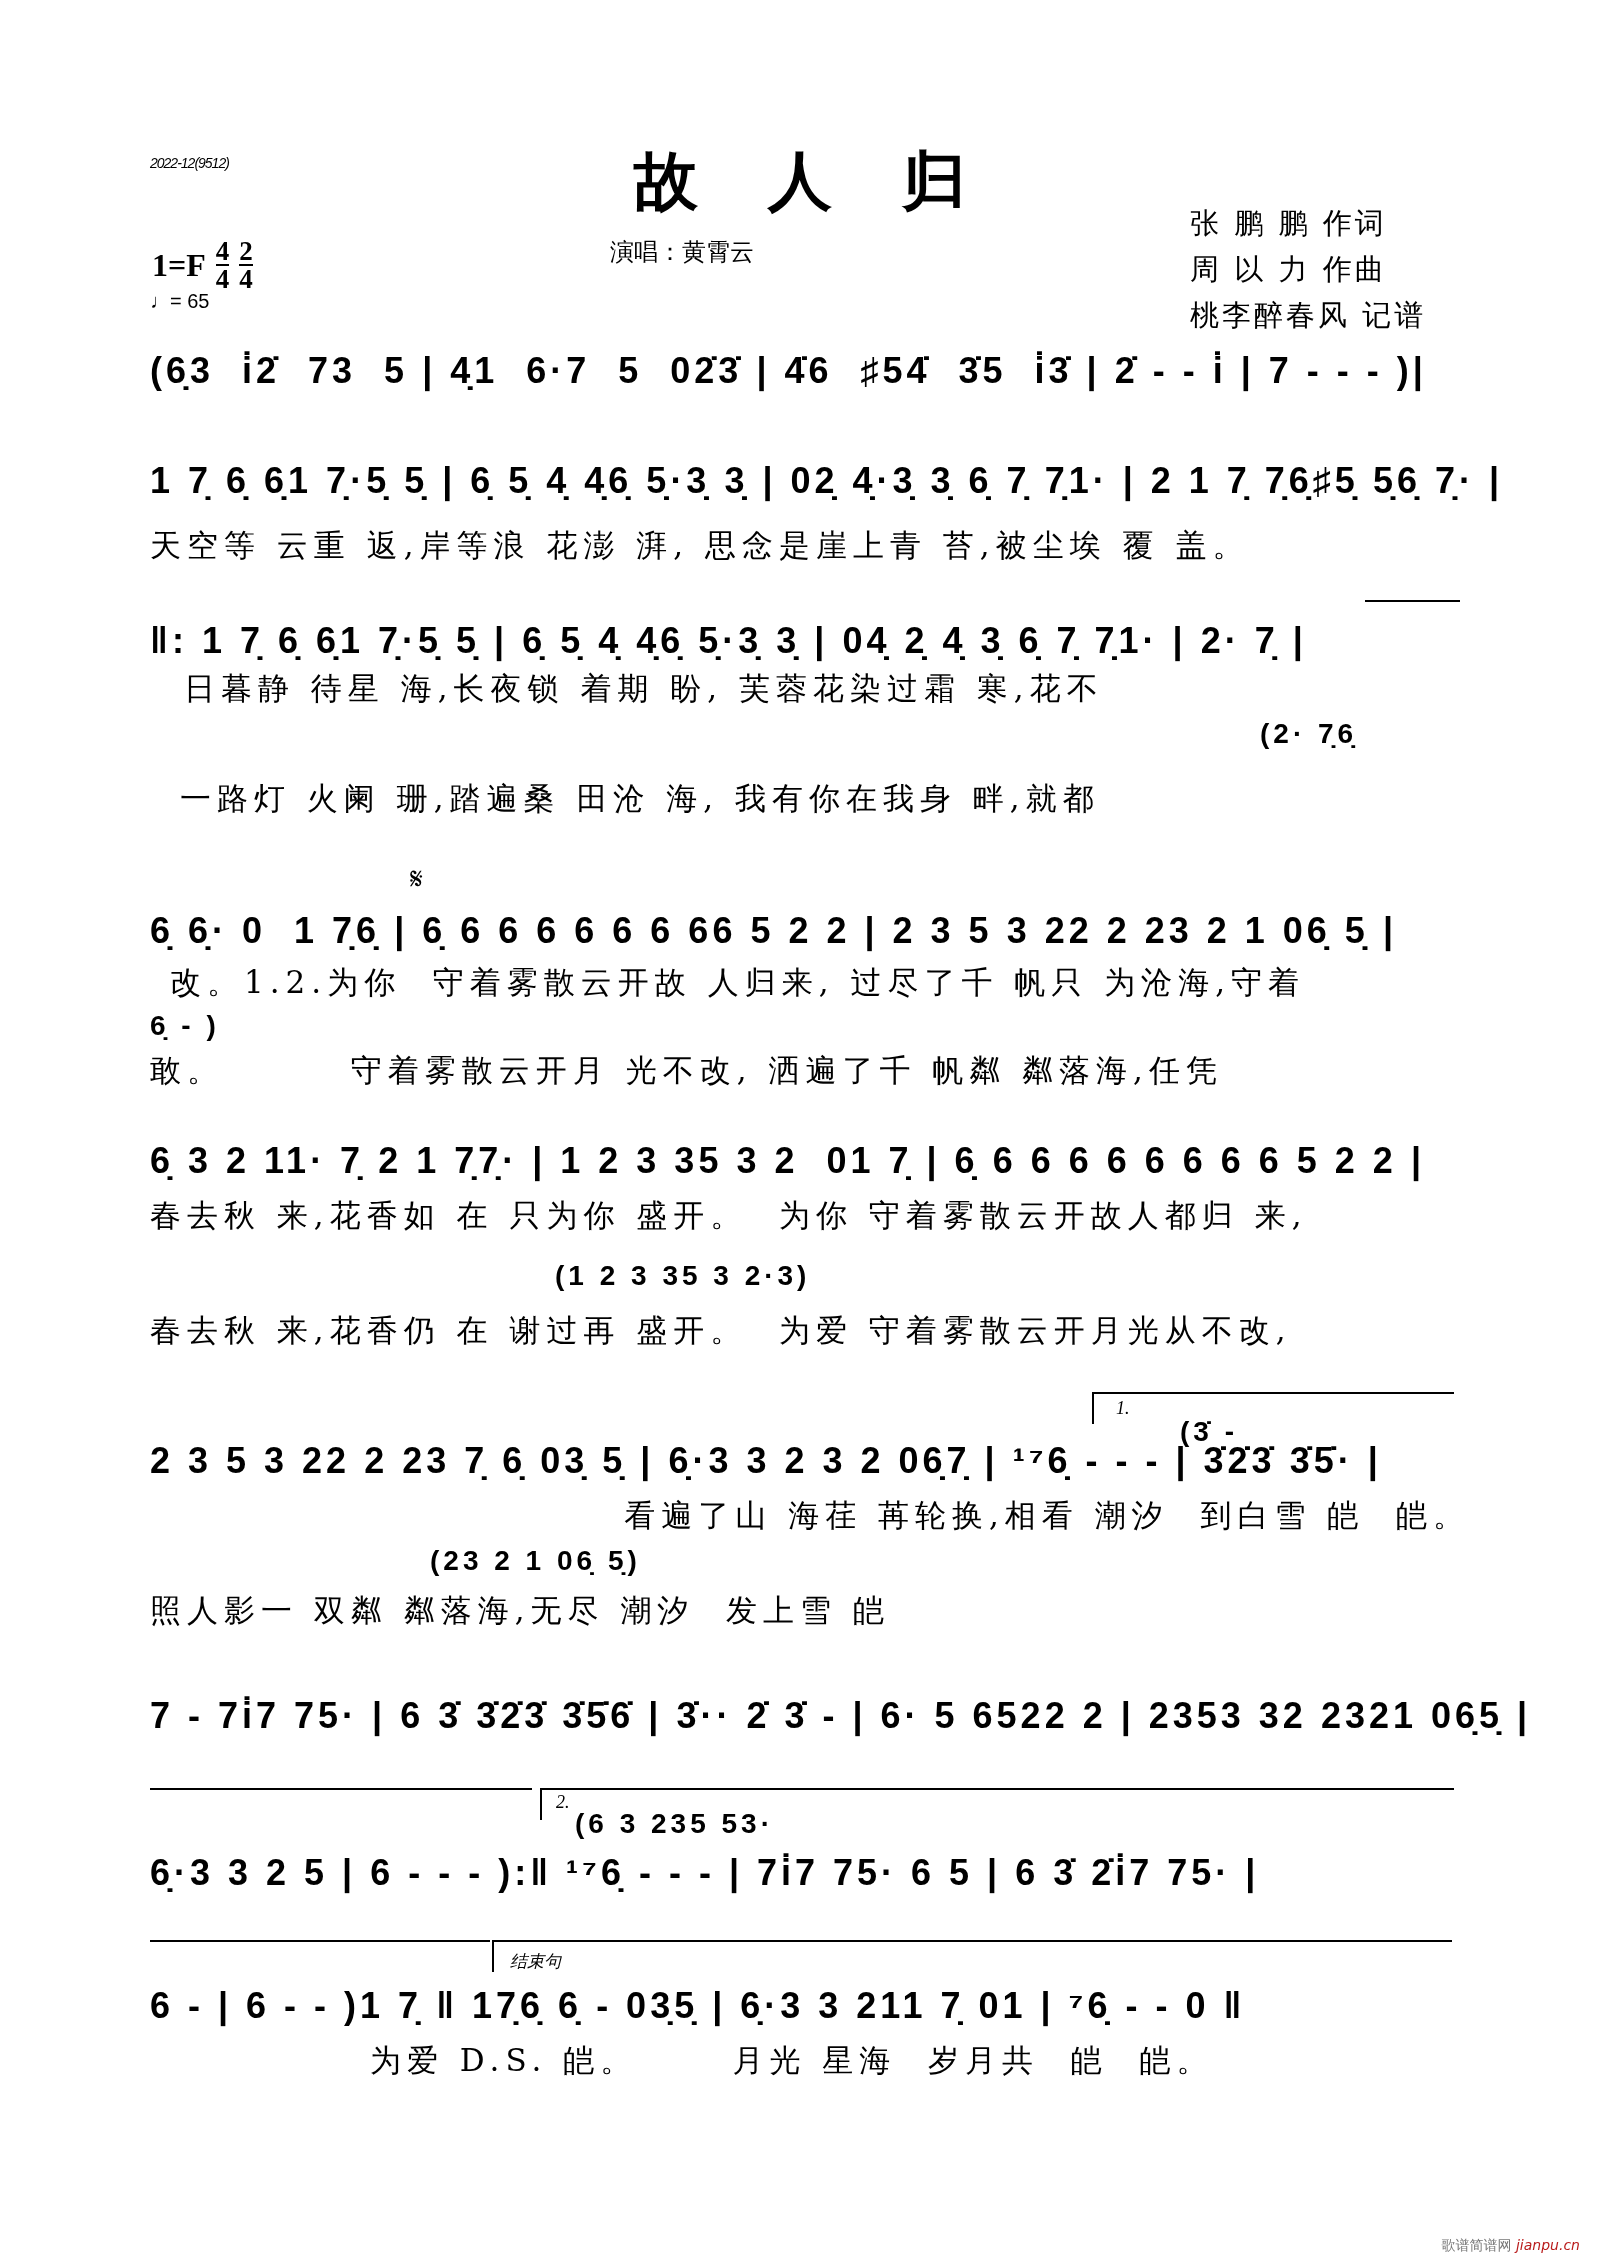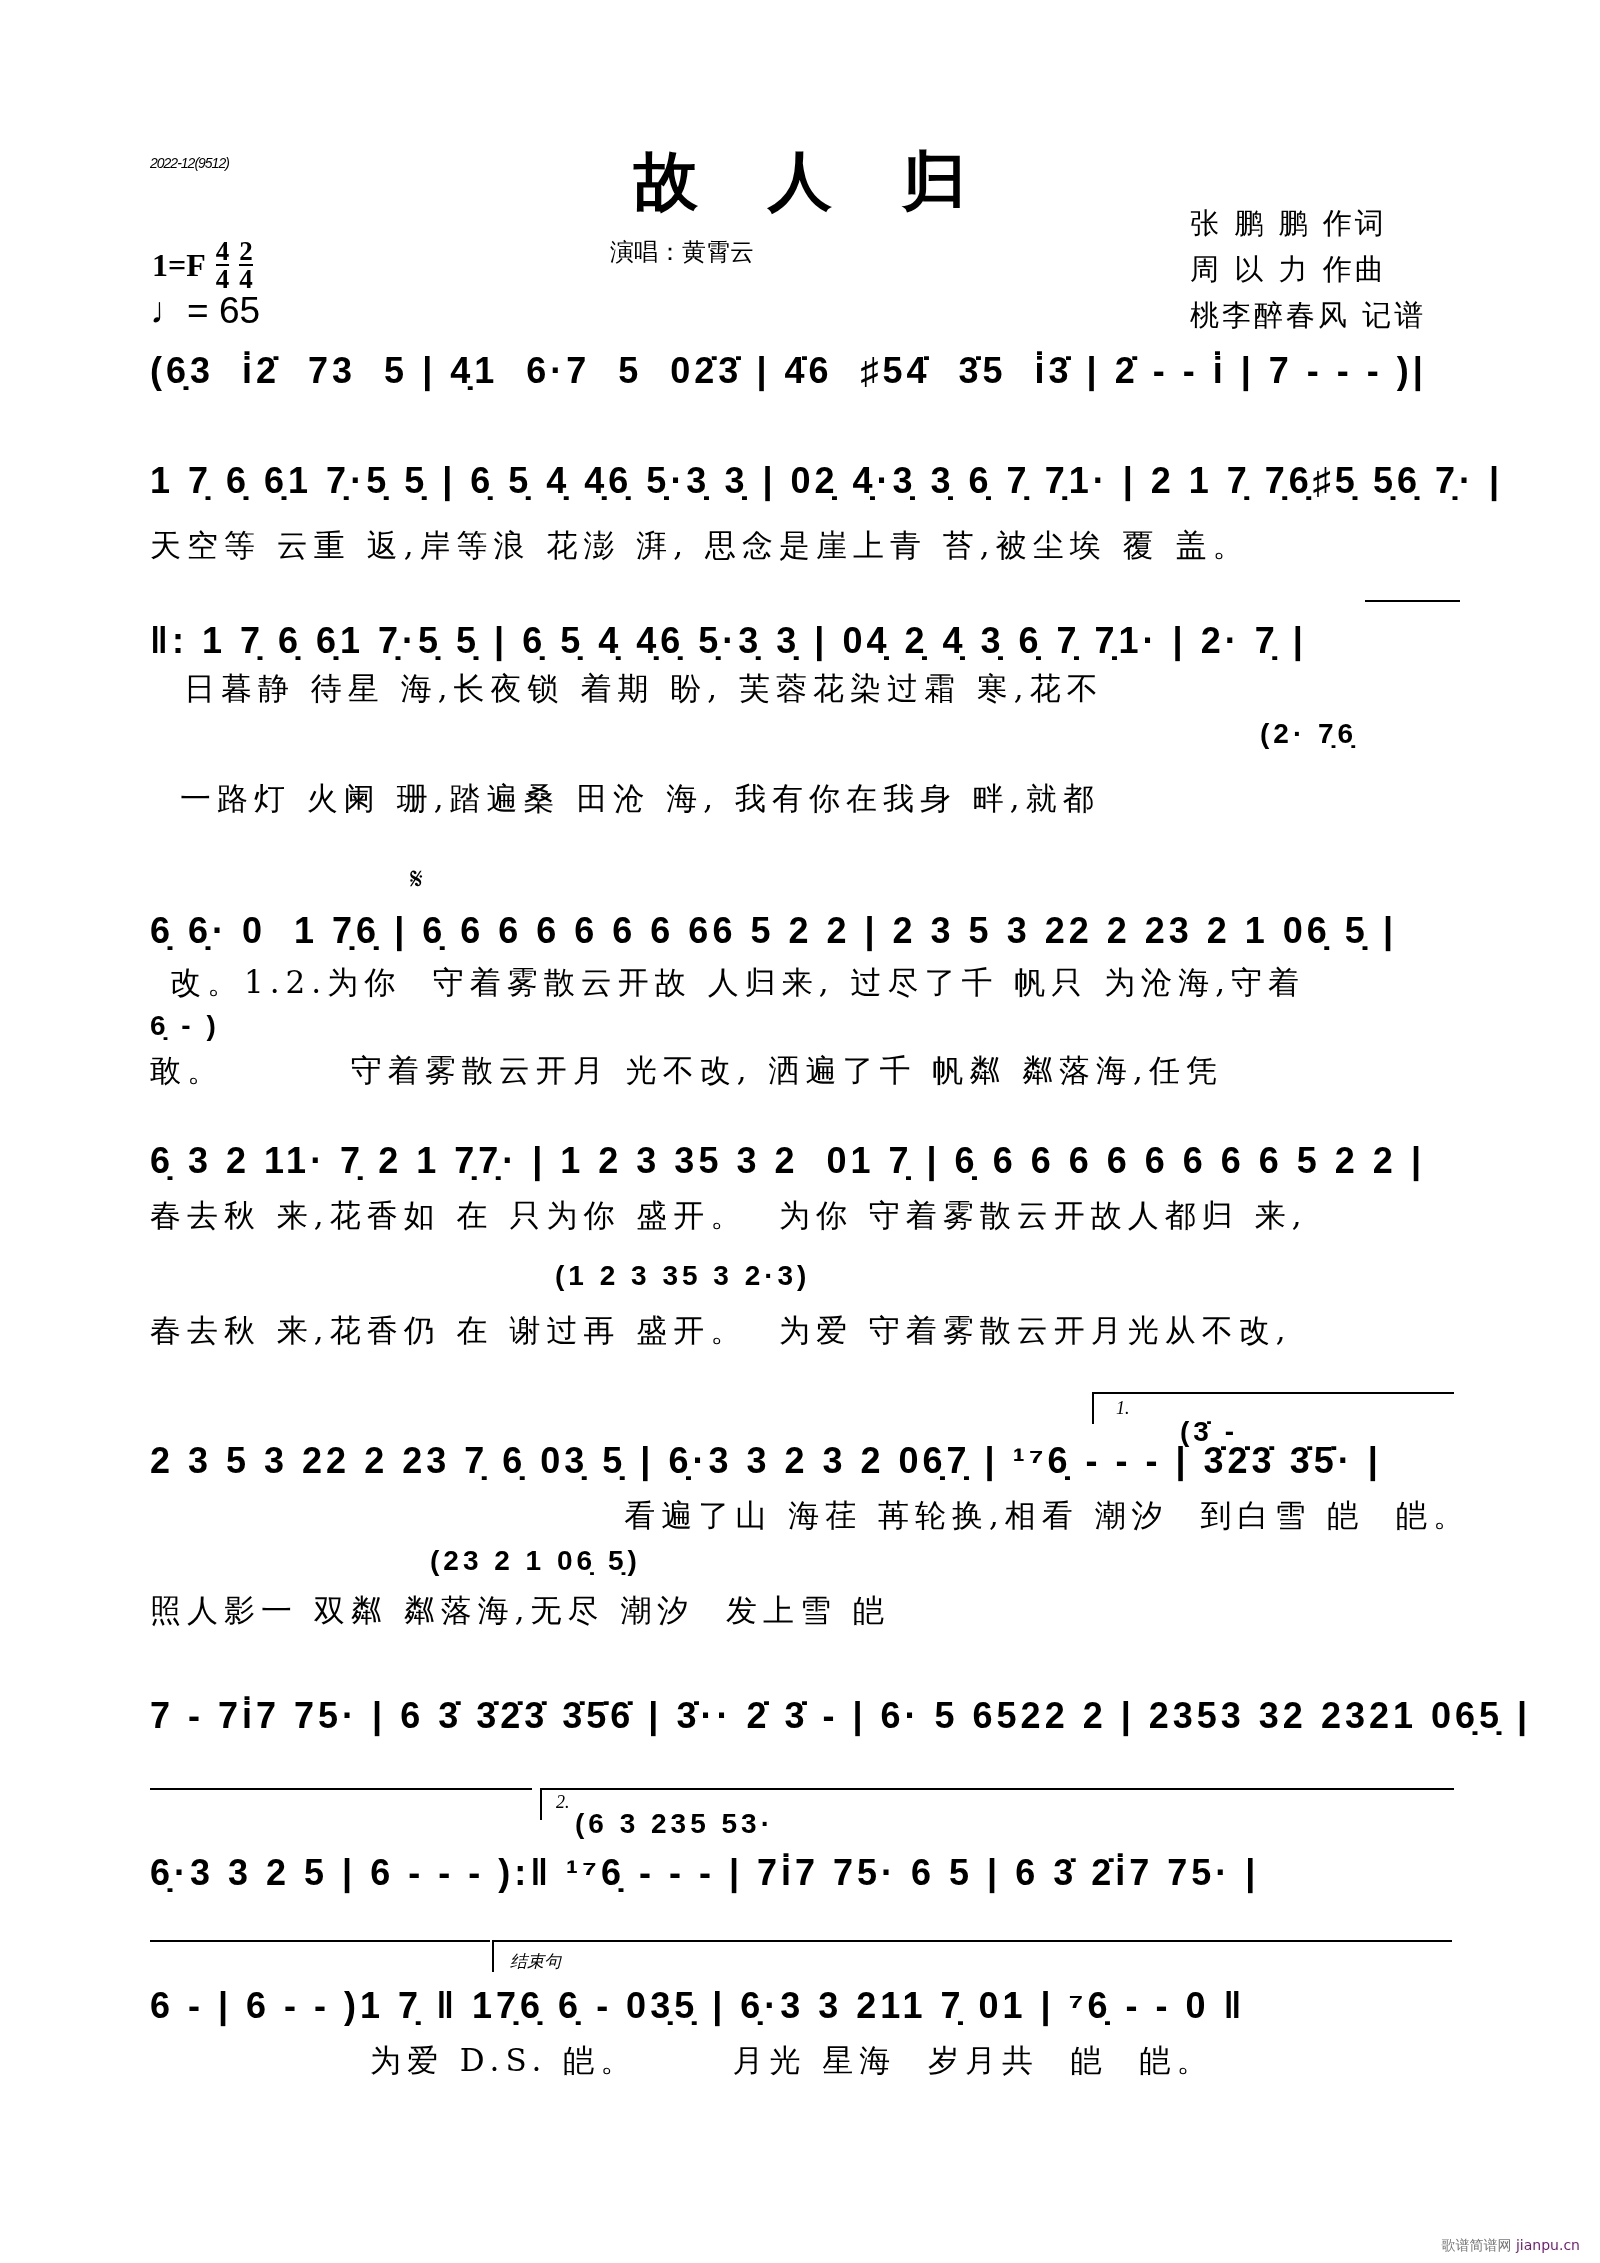--- a/index.html
+++ b/index.html
@@ -6,28 +6,28 @@
   body{width:1600px;height:2263px;position:relative;overflow:hidden;color:#000;
        font-family:"Liberation Sans","DejaVu Sans",sans-serif;}
   .abs{position:absolute;}
   .code{left:150px;top:155px;font-size:14px;font-style:italic;letter-spacing:-1px;}
   .title{left:0;width:1600px;top:138px;text-align:center;font-family:"DejaVu Serif","Liberation Serif",serif;
          font-size:64px;font-weight:bold;letter-spacing:70px;text-indent:70px;}
   .singer{left:0;width:1364px;top:236px;text-align:center;font-family:"DejaVu Serif",serif;font-size:24px;}
   .key{left:152px;top:238px;font-size:32px;font-weight:bold;font-family:"Liberation Serif",serif;display:flex;align-items:center;}
   .frac{display:inline-flex;flex-direction:column;align-items:center;line-height:26px;font-size:27px;margin-left:10px;}
   .frac span:first-child{border-bottom:2px solid #000;}
-  .tempo{left:150px;top:290px;font-size:37px;}
+  .tempo{left:150px;top:290px;font-size:20px;}
   .credits{left:1190px;top:196px;font-family:"DejaVu Serif",serif;font-size:29px;line-height:37px;letter-spacing:3px;}
   .credits div{white-space:pre;margin-top:9px;}
   .lyr{position:absolute;left:150px;width:1320px;font-family:"DejaVu Serif","Liberation Serif",serif;font-size:31px;letter-spacing:6px;white-space:pre;}
   .small{font-size:18px;font-style:italic;font-family:"Liberation Serif",serif;}
   .volta{position:absolute;border-top:2px solid #000;border-left:2px solid #000;height:30px;}
   .wm{right:20px;bottom:8px;font-size:14px;color:#777;font-family:"DejaVu Sans",sans-serif;}
-  .wm b{color:#701a75;font-weight:normal;}
+  .wm b{color:#b91c1c;font-weight:normal;font-style:italic;}
   .notes-line{font-weight:bold;font-size:36px;font-family:"Liberation Sans",sans-serif;white-space:pre;letter-spacing:4px;}
 </style>
 </head>
 <body>
 
 <div class="abs code">2022-12(9512)</div>
 <div class="abs title">故人归</div>
 <div class="abs singer">演唱：黄霄云</div>
 <div class="abs key">
   <span>1=F</span>

